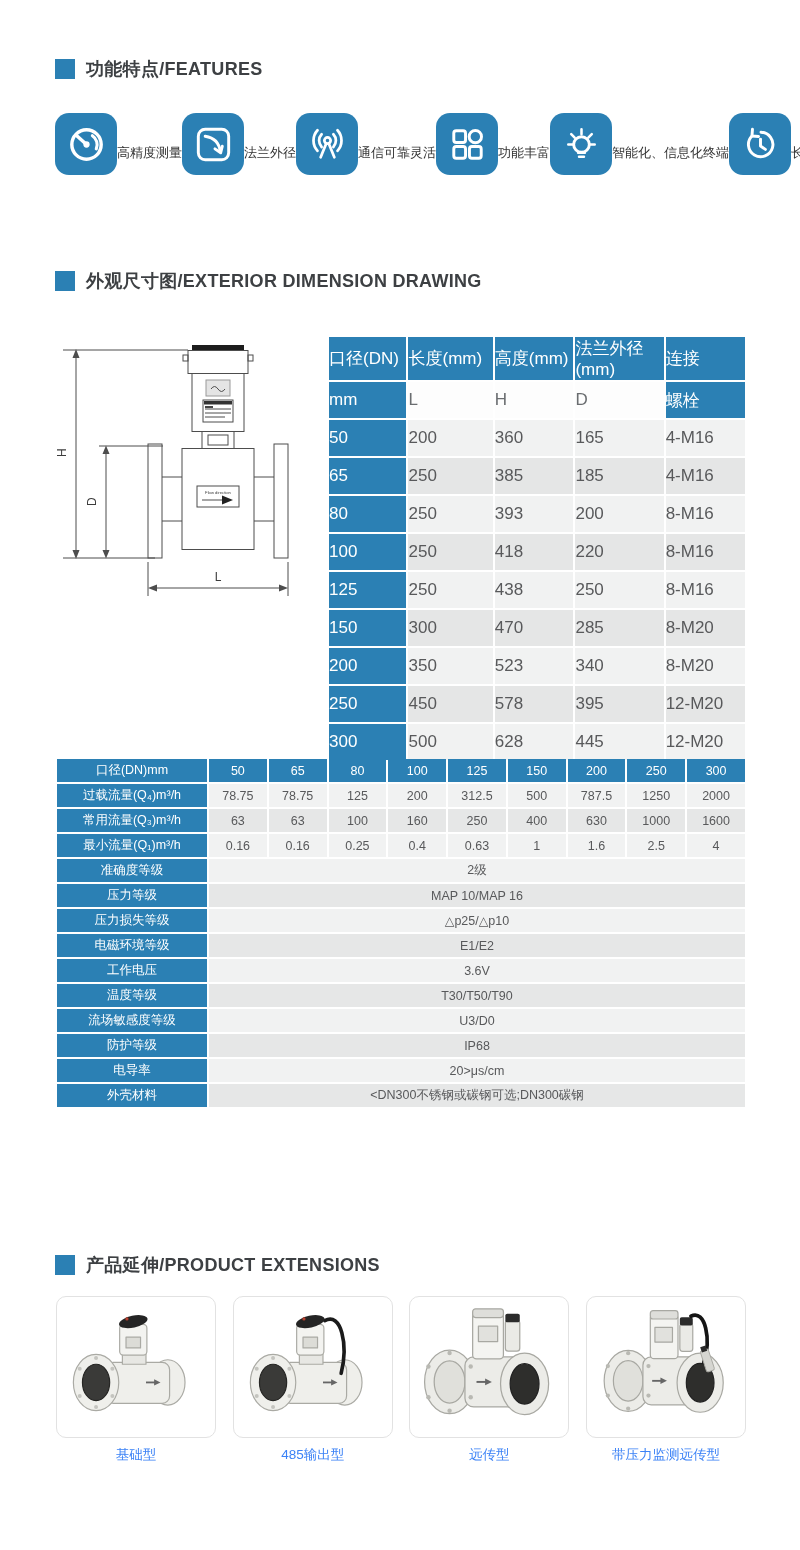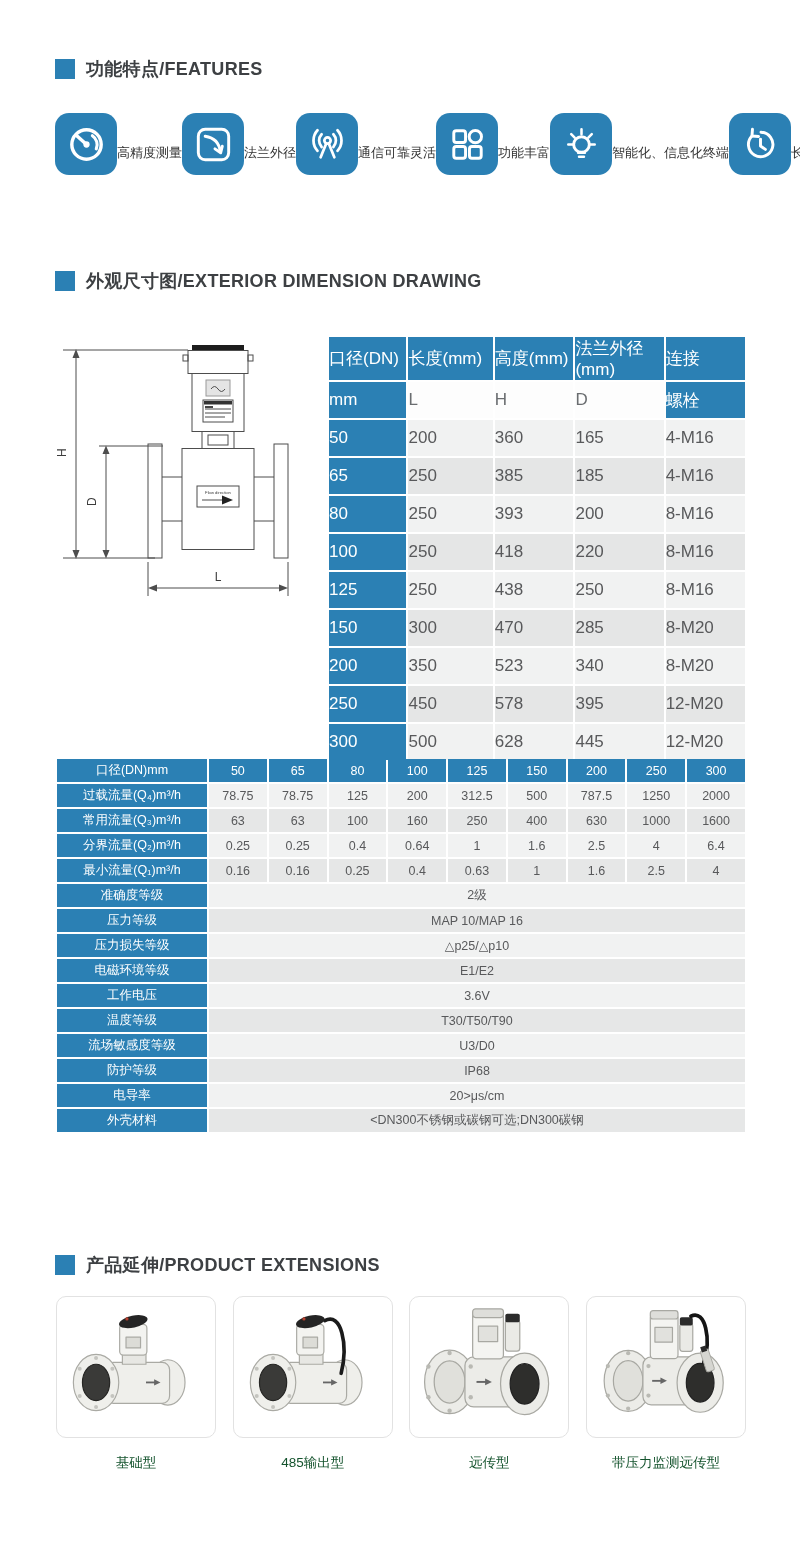--- a/index.html
+++ b/index.html
@@ -37,21 +37,21 @@
   .param-table th,.param-table td{padding:0;height:23px;font-size:12.5px;text-align:center;}
   .param-table th.lbl{background:#2b80b4;color:#fff;font-weight:normal;}
   .param-table td{color:#58595b;}
   .param-table tbody tr:nth-child(odd) td{background:#f1f2f2;}
   .param-table tbody tr:nth-child(even) td{background:#e6e7e7;}
 
   
   .cards{position:absolute;top:1296px;left:55px;width:692px;display:flex;justify-content:space-between;}
   .card{width:162px;display:flex;flex-direction:column;align-items:center;}
   .card-box{width:160px;height:142px;border:1px solid #e2e2e2;border-radius:10px;background:#fff;display:flex;align-items:center;justify-content:center;box-sizing:border-box;}
-  .card-label{margin-top:16px;font-size:13.5px;color:#14532d;white-space:nowrap;}
+  .card-label{margin-top:8px;font-size:13.5px;color:#3b82f6;white-space:nowrap;}
   .ph{stroke-linejoin:round;}
 </style>
 </head>
 <body>
 
 <div class="page">
 
   <div class="sec" style="top:57px">
     <span class="sq"></span>
     <h2>功能特点/FEATURES</h2>
@@ -333,32 +333,20 @@
           <th class="lbl">常用流量(Q₃)m³/h</th>
           <td>63</td>
           <td>63</td>
           <td>100</td>
           <td>160</td>
           <td>250</td>
           <td>400</td>
           <td>630</td>
           <td>1000</td>
           <td>1600</td>
-        </tr>
-      <tr>
-          <th class="lbl">分界流量(Q₂)m³/h</th>
-          <td>0.25</td>
-          <td>0.25</td>
-          <td>0.4</td>
-          <td>0.64</td>
-          <td>1</td>
-          <td>1.6</td>
-          <td>2.5</td>
-          <td>4</td>
-          <td>6.4</td>
         </tr>
       <tr>
           <th class="lbl">最小流量(Q₁)m³/h</th>
           <td>0.16</td>
           <td>0.16</td>
           <td>0.25</td>
           <td>0.4</td>
           <td>0.63</td>
           <td>1</td>
           <td>1.6</td>

